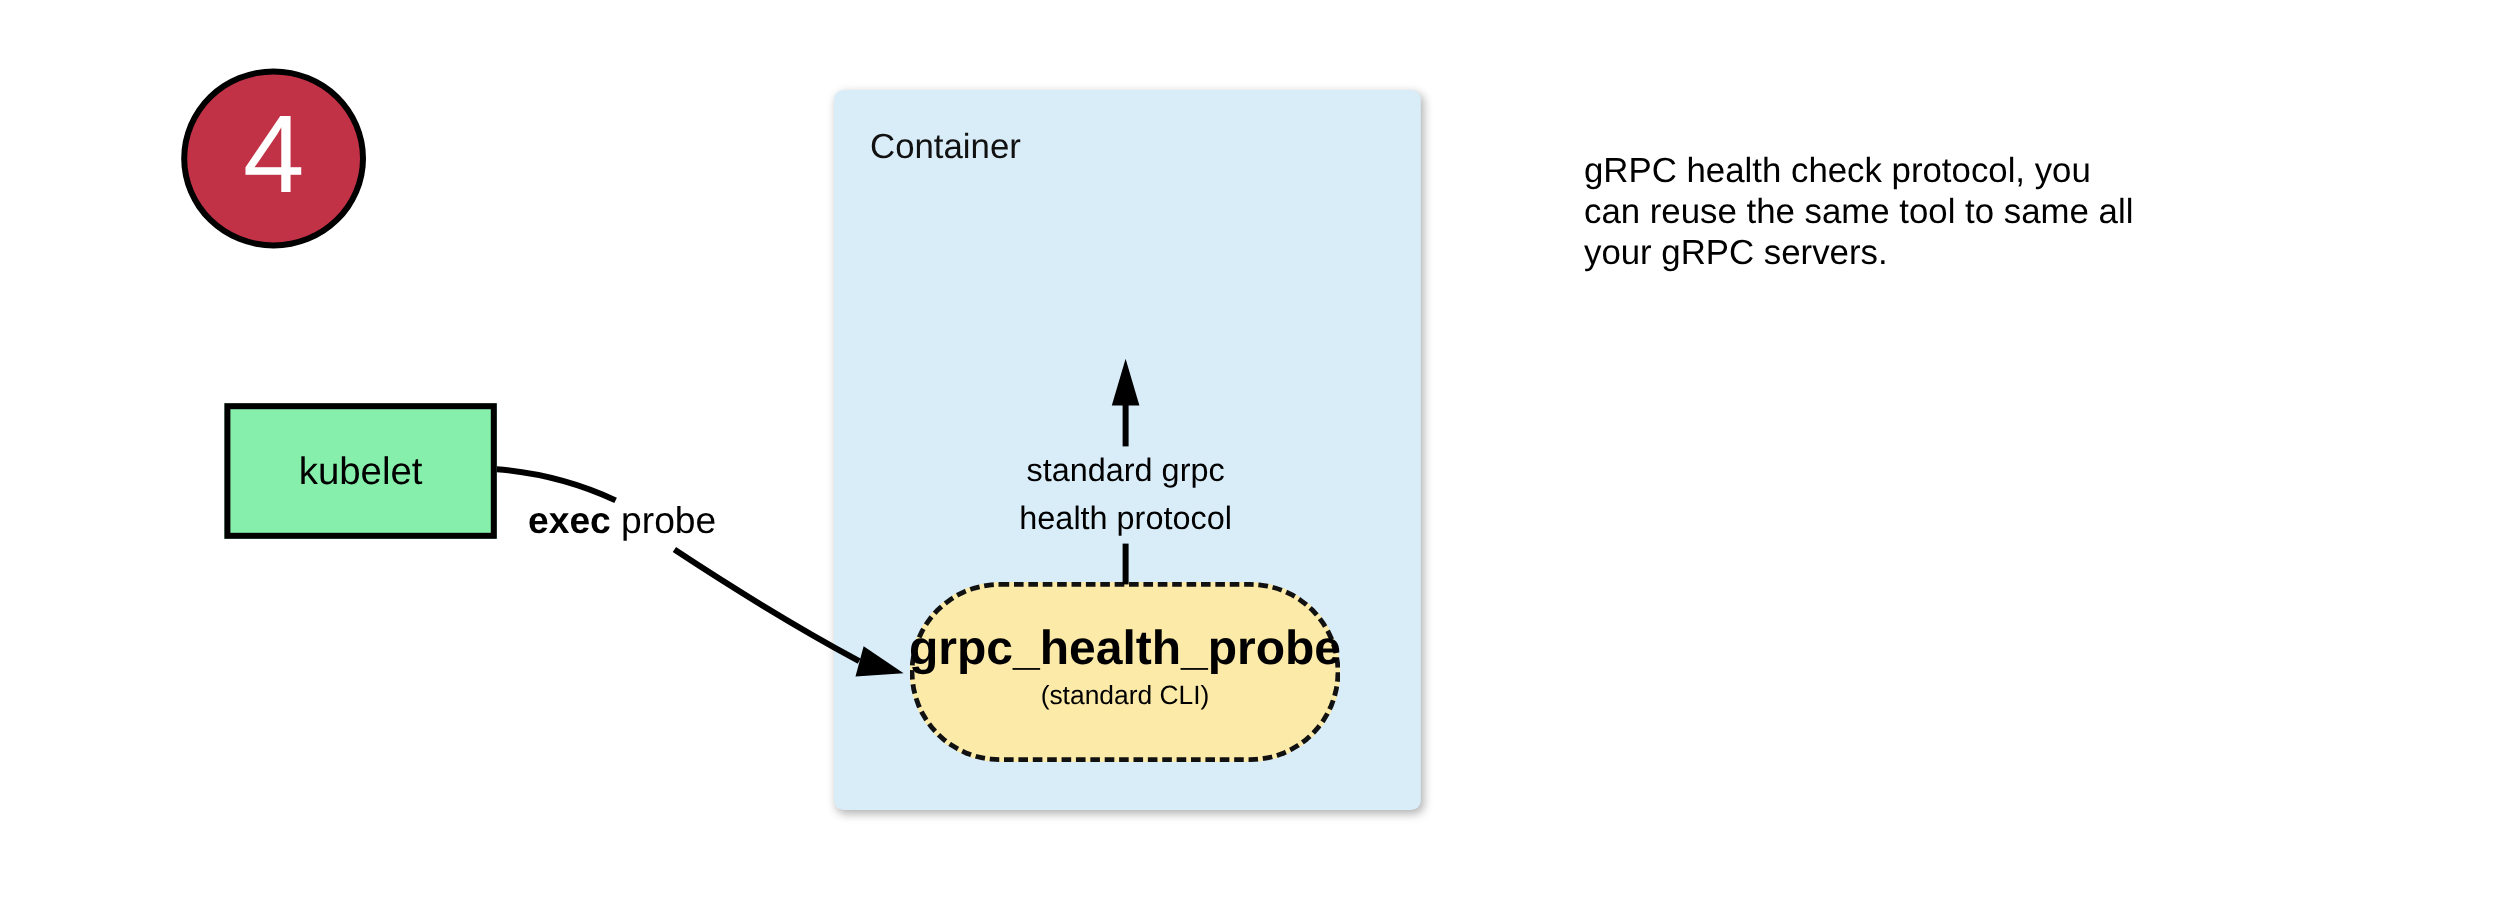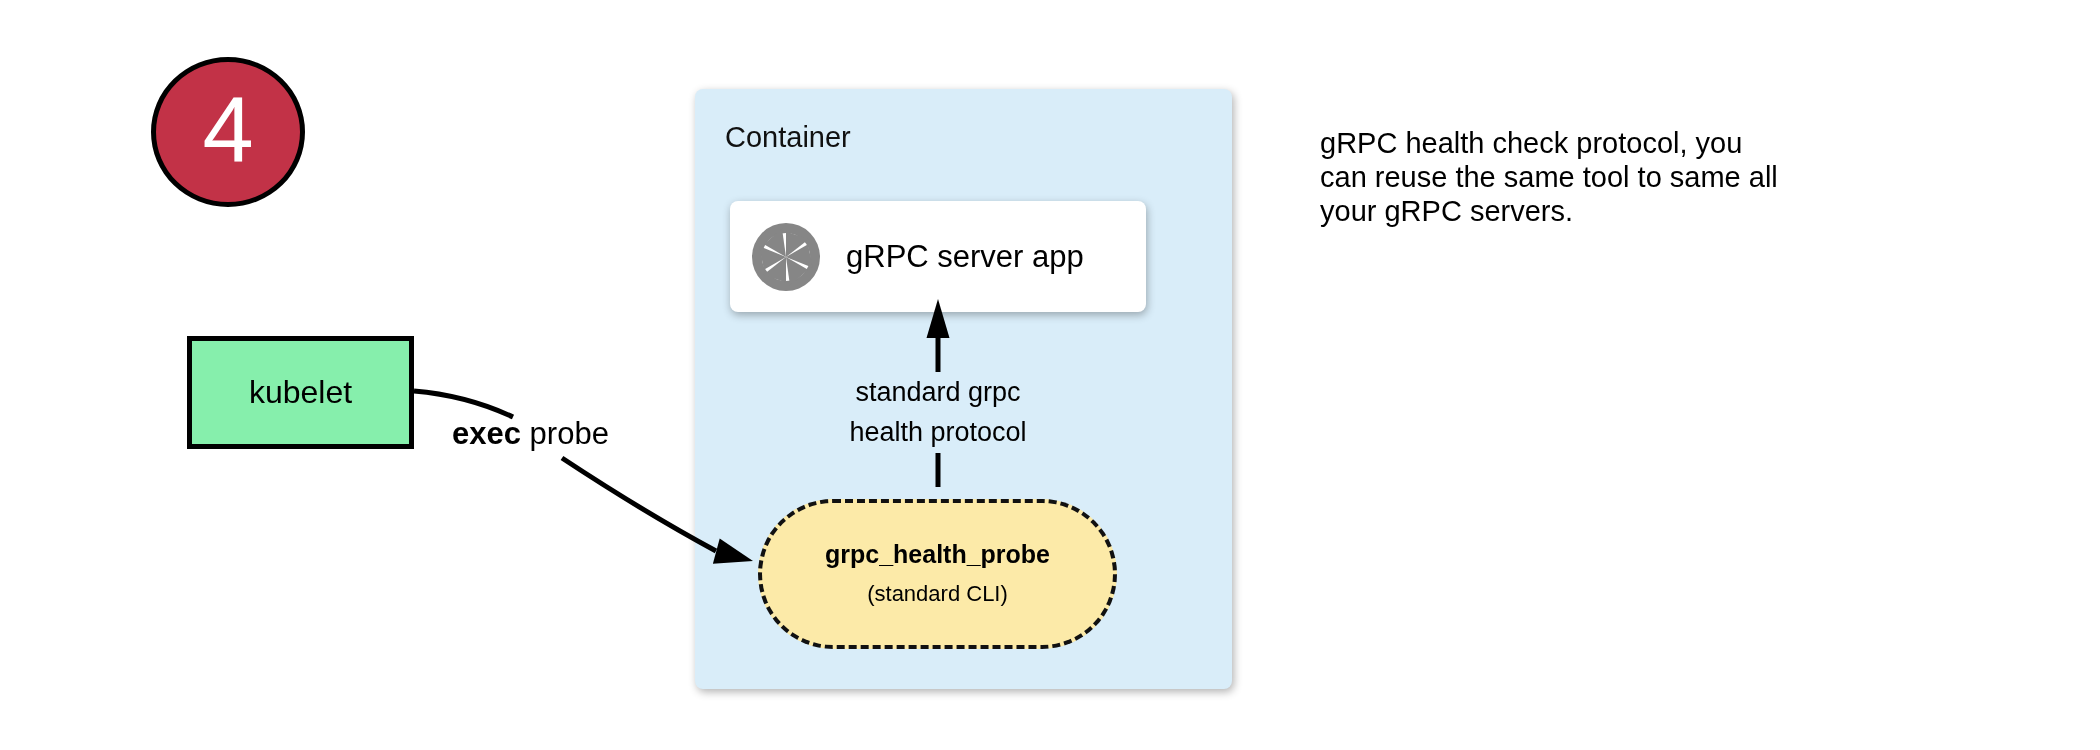--- a/index.html
+++ b/index.html
@@ -26,26 +26,26 @@
 
   
   .kubelet{
     position:absolute;left:187px;top:336px;width:227px;height:113px;
     background:#86efac;border:5px solid #000;
     display:flex;align-items:center;justify-content:center;
   }
   .kubelet-label{font-size:32px;}
 
   
-  .exec-label{position:absolute;left:452px;top:416px;font-size:31px;white-space:nowrap;}
+  .exec-label{position:absolute;left:440px;top:416px;font-size:31px;white-space:nowrap;}
   .exec-label .kw{font-weight:bold;}
 
   
   .container-box{
-    position:absolute;left:695px;top:89px;width:537px;height:600px;
+    position:absolute;left:695px;top:75px;width:489px;height:600px;
     background:var(--container-blue);border-radius:8px;
     box-shadow:2px 3px 8px rgba(0,0,0,0.30);
   }
   .container-title{position:absolute;left:30px;top:32px;font-size:29px;color:#111;}
 
   
   .server-box{
     position:absolute;left:35px;top:112px;width:416px;height:111px;
     background:#ffffff;border-radius:8px;
     box-shadow:1px 3px 8px rgba(0,0,0,0.30);
@@ -62,21 +62,21 @@
     position:absolute;left:777px;top:372px;width:322px;
     text-align:center;font-size:27px;line-height:40px;white-space:nowrap;
   }
 
   
   .probe-pill{
     position:absolute;left:63px;top:410px;width:359px;height:150px;
     background:var(--probe-yellow);border:4px dashed #111;border-radius:76px;
     display:flex;flex-direction:column;align-items:center;justify-content:center;
   }
-  .probe-name{font-size:25px;font-weight:bold;line-height:40px;white-space:nowrap;}
+  .probe-name{font-size:40px;font-weight:bold;line-height:40px;white-space:nowrap;}
   .probe-sub{font-size:22px;line-height:40px;white-space:nowrap;}
 
   
   .note{position:absolute;left:1320px;top:126px;font-size:29px;line-height:34px;}
   .note div{white-space:nowrap;}
 
   
   .overlay{position:absolute;left:0;top:0;width:2100px;height:750px;pointer-events:none;}
   .conn{stroke:#000;stroke-width:5;fill:none;}
   .head{fill:#000;stroke:none;}
@@ -92,35 +92,20 @@
 
   <div class="kubelet">
     <span class="kubelet-label">kubelet</span>
   </div>
 
   <div class="exec-label"><span class="kw">exec</span><span> probe</span></div>
 
   <div class="container-box">
     <div class="container-title">Container</div>
 
-    <div class="server-box">
-      <svg class="aperture" viewBox="0 0 96 96" aria-hidden="true">
-        <circle class="ring" cx="48" cy="48" r="48"></circle>
-        <circle class="inner" cx="48" cy="48" r="34"></circle>
-        <g>
-          <path class="blade" d="M48,48 L48,12 L80,23 Z"></path>
-          <path class="blade" d="M48,48 L48,12 L80,23 Z" transform="rotate(60 48 48)"></path>
-          <path class="blade" d="M48,48 L48,12 L80,23 Z" transform="rotate(120 48 48)"></path>
-          <path class="blade" d="M48,48 L48,12 L80,23 Z" transform="rotate(180 48 48)"></path>
-          <path class="blade" d="M48,48 L48,12 L80,23 Z" transform="rotate(240 48 48)"></path>
-          <path class="blade" d="M48,48 L48,12 L80,23 Z" transform="rotate(300 48 48)"></path>
-        </g>
-      </svg>
-      <span class="server-label">gRPC server app</span>
-    </div>
 
     <div class="probe-pill">
       <div class="probe-name">grpc_health_probe</div>
       <div class="probe-sub">(standard CLI)</div>
     </div>
   </div>
 
   <div class="protocol-label">
     <div>standard grpc</div>
     <div>health protocol</div>

